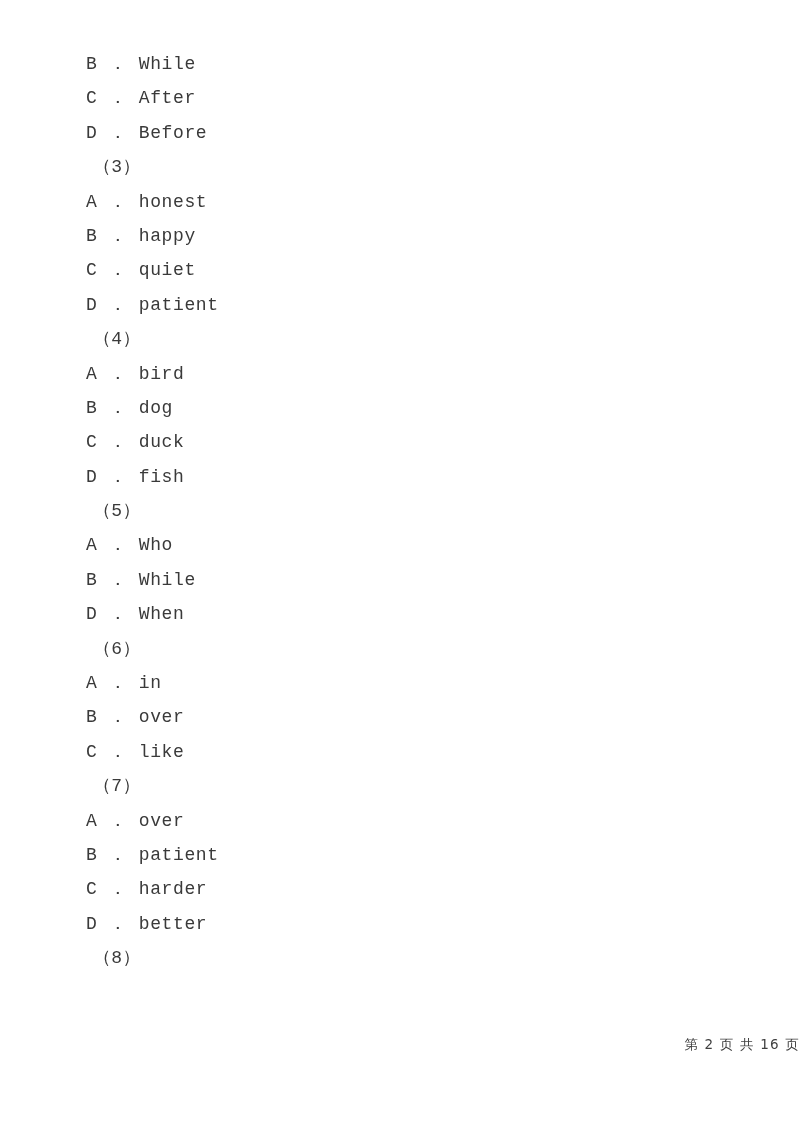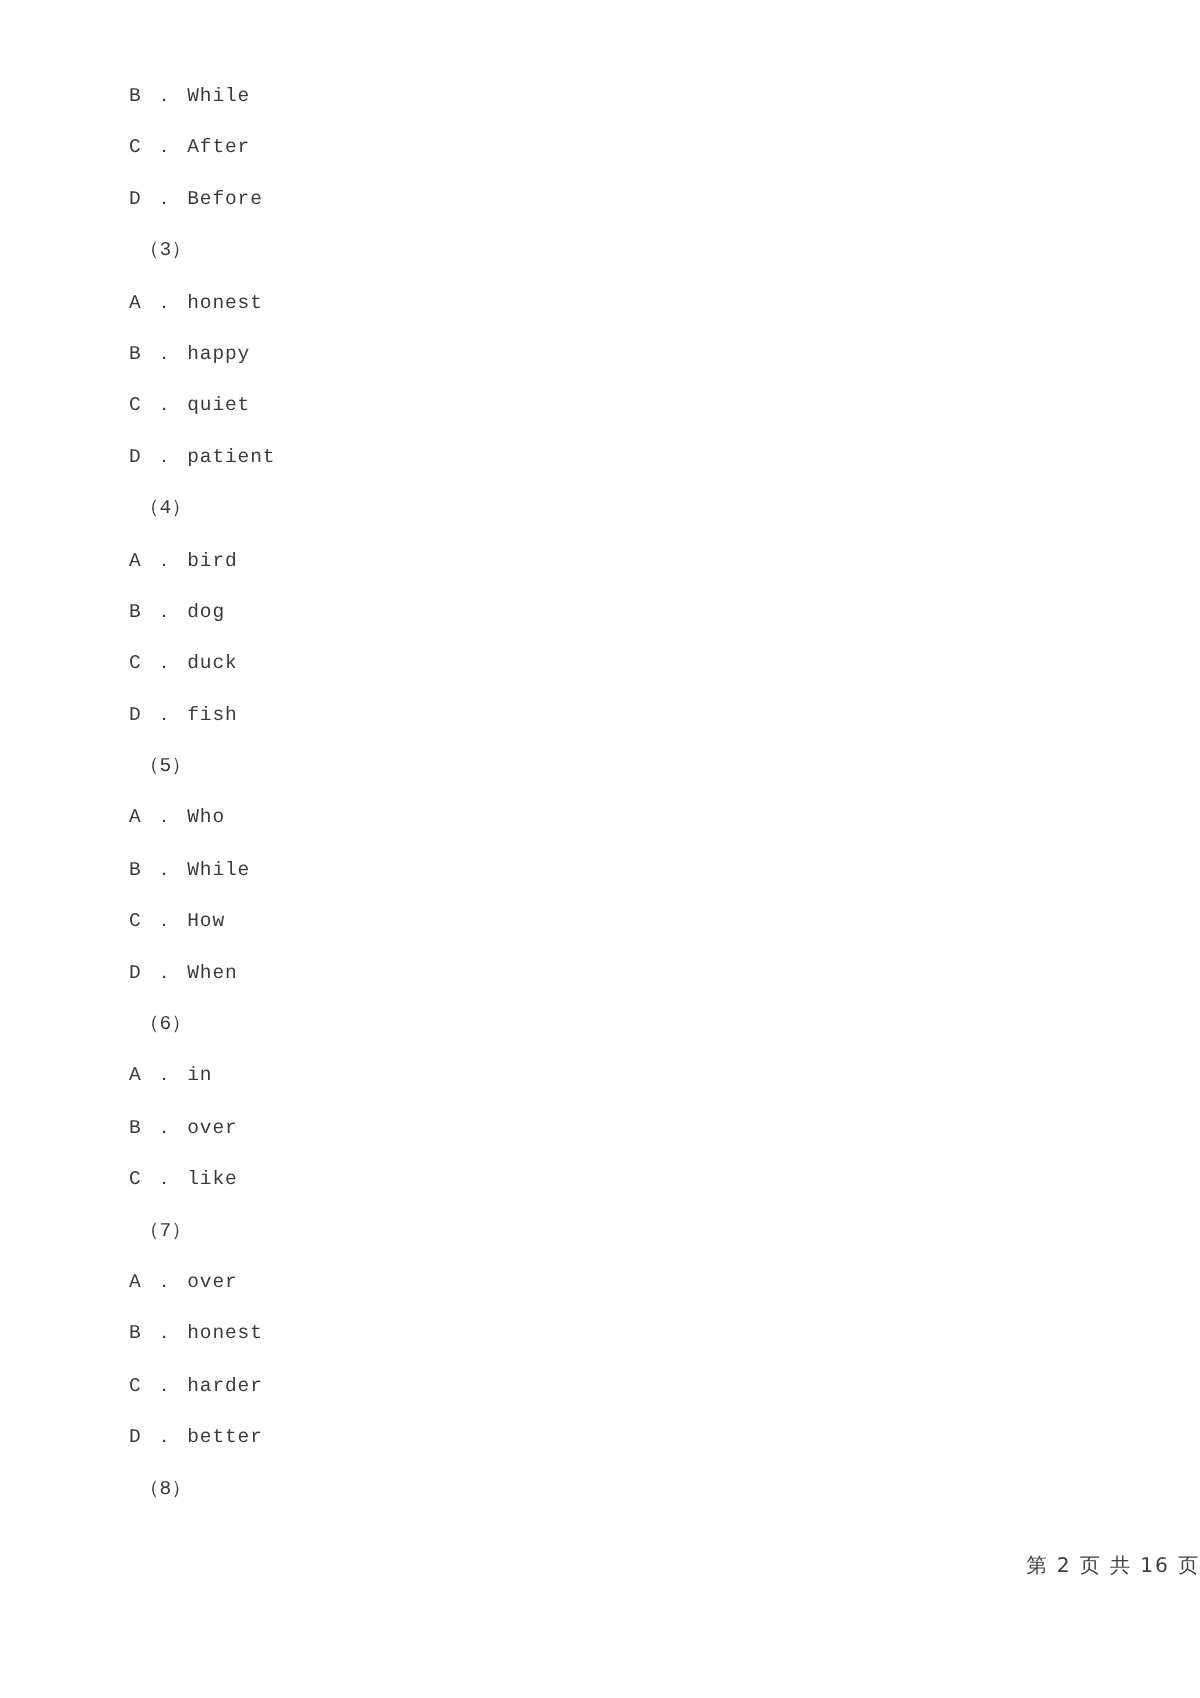--- a/index.html
+++ b/index.html
@@ -17,21 +17,21 @@
   }
   .content {
     position: absolute;
     left: 86px;
     top: 47px;
     width: 620px;
   }
   .line {
     height: 34.4px;
     line-height: 34.4px;
-    font-size: 13px;
+    font-size: 18px;
     color: #3a3a3a;
     white-space: pre;
     letter-spacing: 0.6px;
   }
   .line.option {
     padding-left: 0px;
   }
   .line.qnum {
     padding-left: 7px;
     letter-spacing: 0.3px;
@@ -65,29 +65,28 @@
       <div class="line option">C ． quiet</div>
       <div class="line option">D ． patient</div>
       <div class="line qnum">（4）</div>
       <div class="line option">A ． bird</div>
       <div class="line option">B ． dog</div>
       <div class="line option">C ． duck</div>
       <div class="line option">D ． fish</div>
       <div class="line qnum">（5）</div>
       <div class="line option">A ． Who</div>
       <div class="line option">B ． While</div>
-      <div class="line option">C ． How</div>
       <div class="line option">D ． When</div>
       <div class="line qnum">（6）</div>
       <div class="line option">A ． in</div>
       <div class="line option">B ． over</div>
       <div class="line option">C ． like</div>
       <div class="line qnum">（7）</div>
       <div class="line option">A ． over</div>
-      <div class="line option">B ． honest</div>
+      <div class="line option">B ． patient</div>
       <div class="line option">C ． harder</div>
       <div class="line option">D ． better</div>
       <div class="line qnum">（8）</div>
     </div>
 
   <div class="footer">第 2 页 共 16 页</div>
 
 </div>
 
 </body></html>

